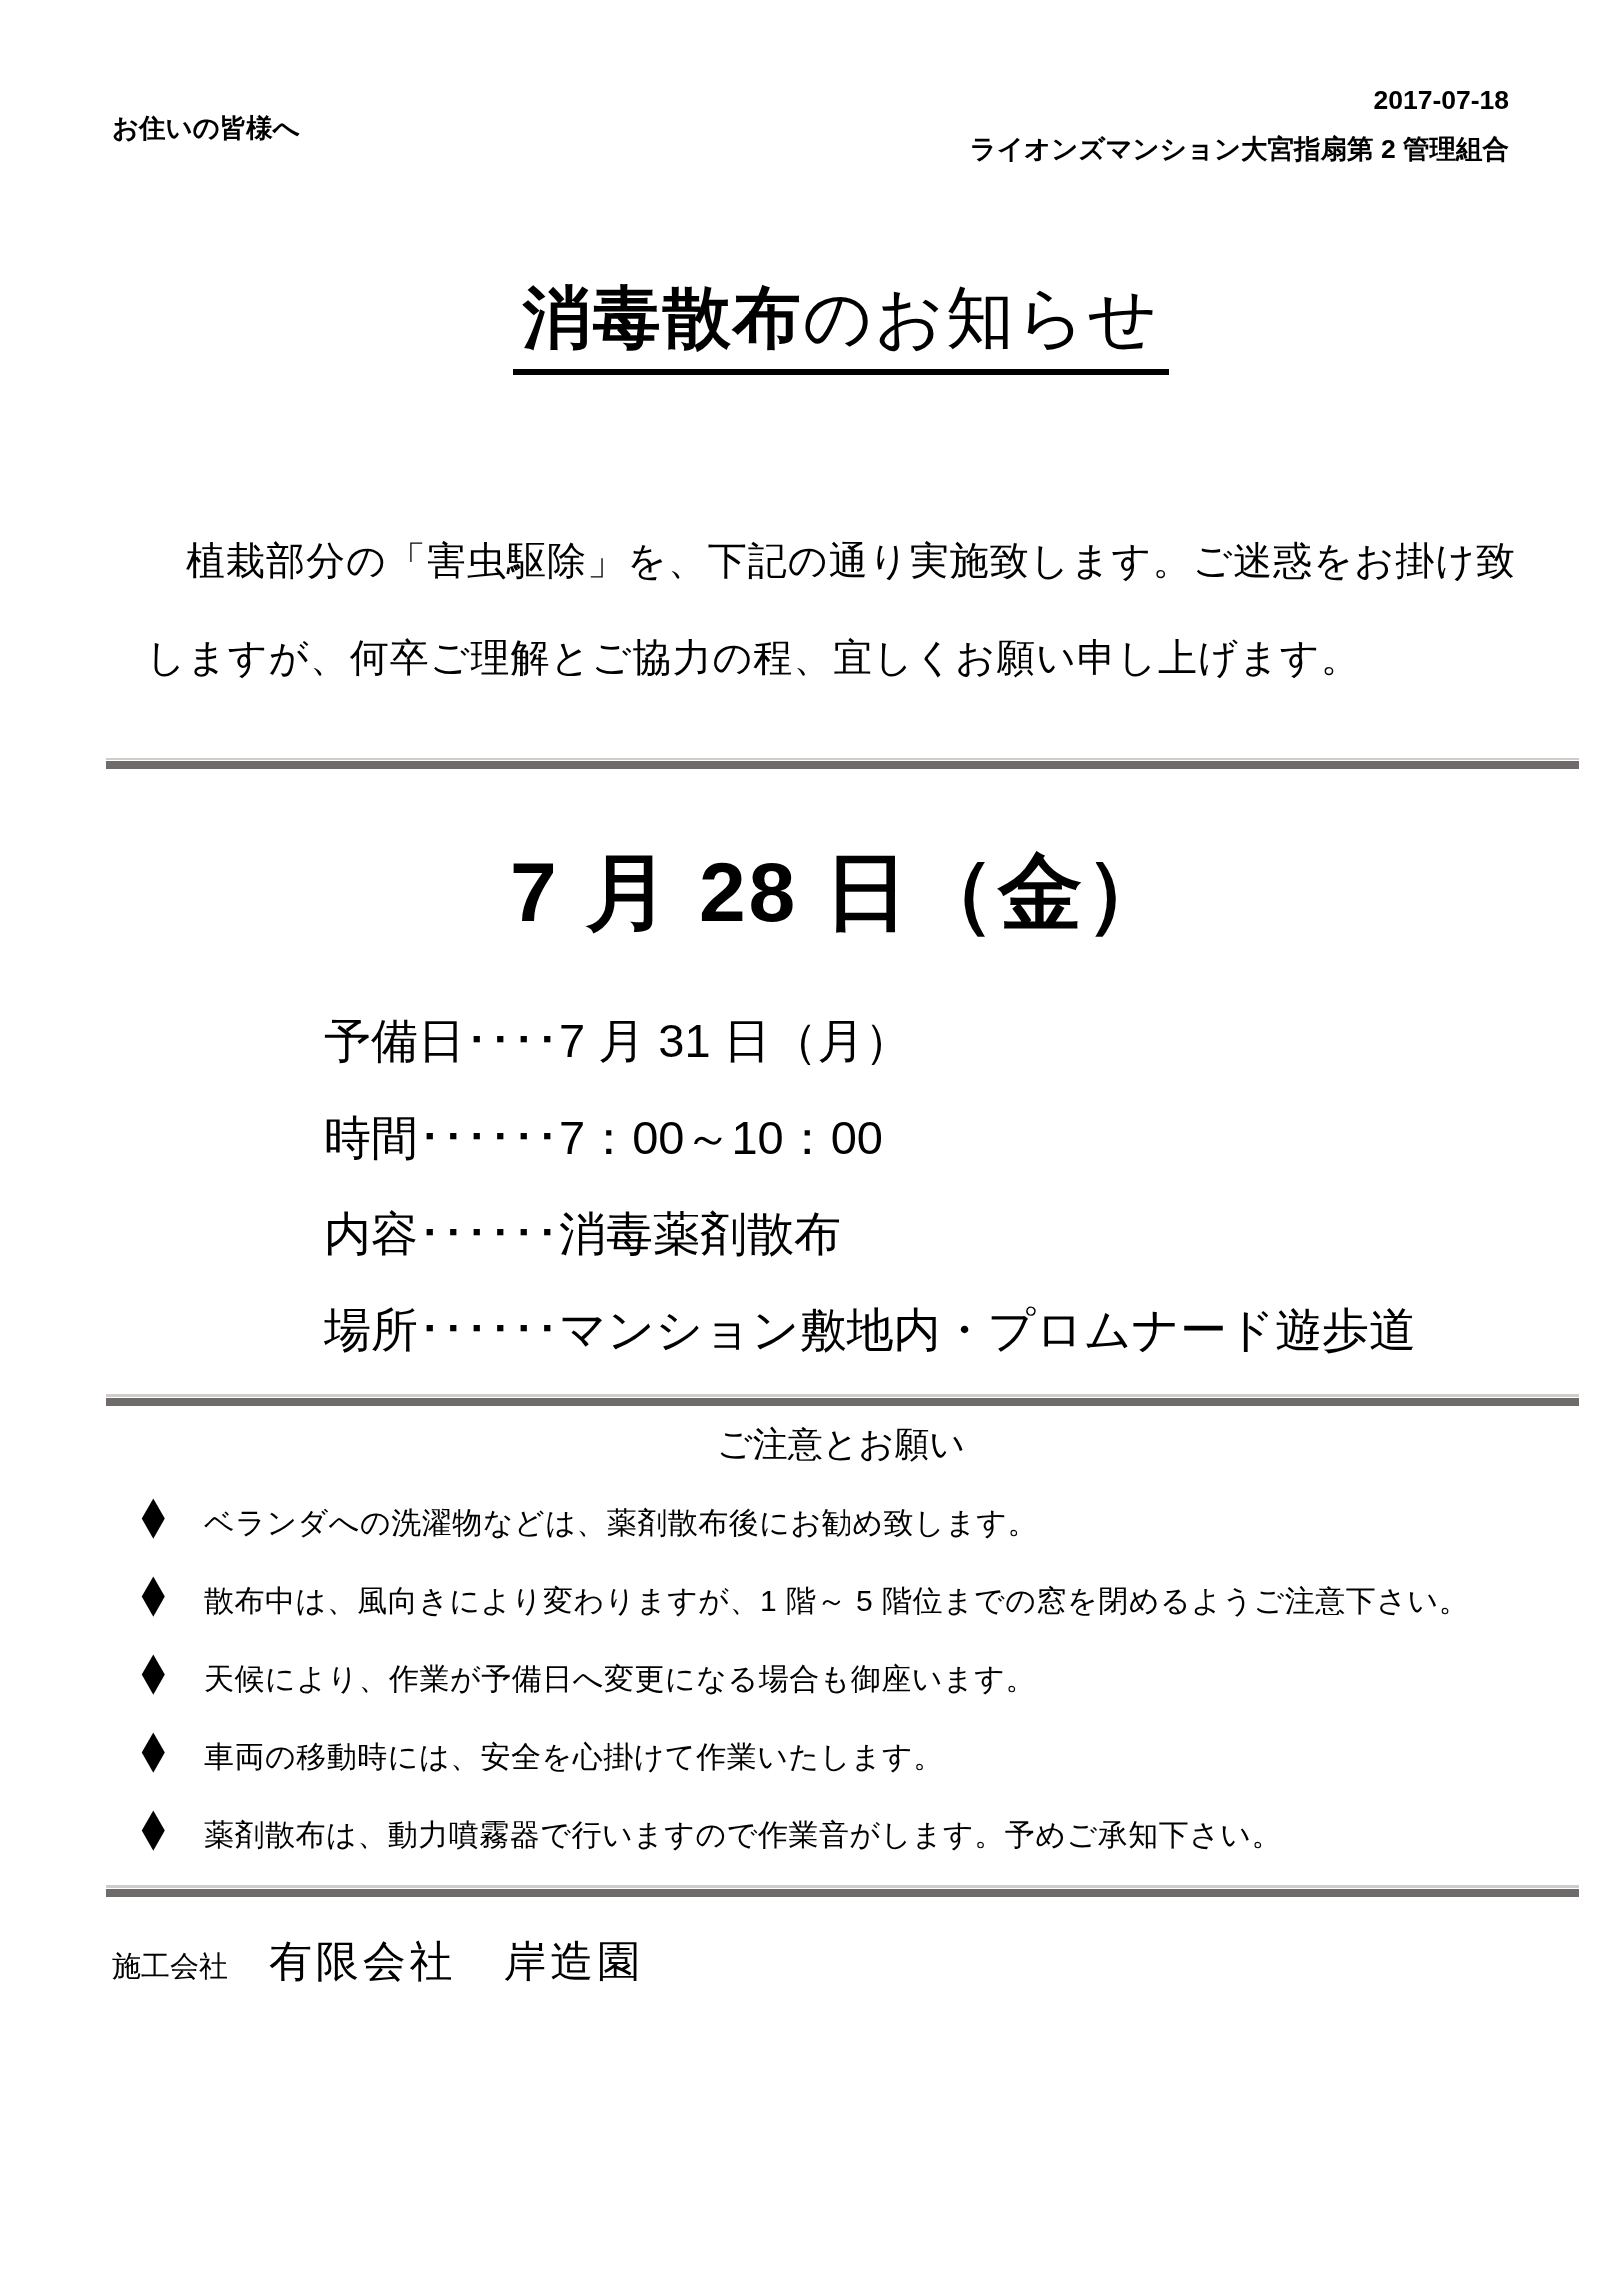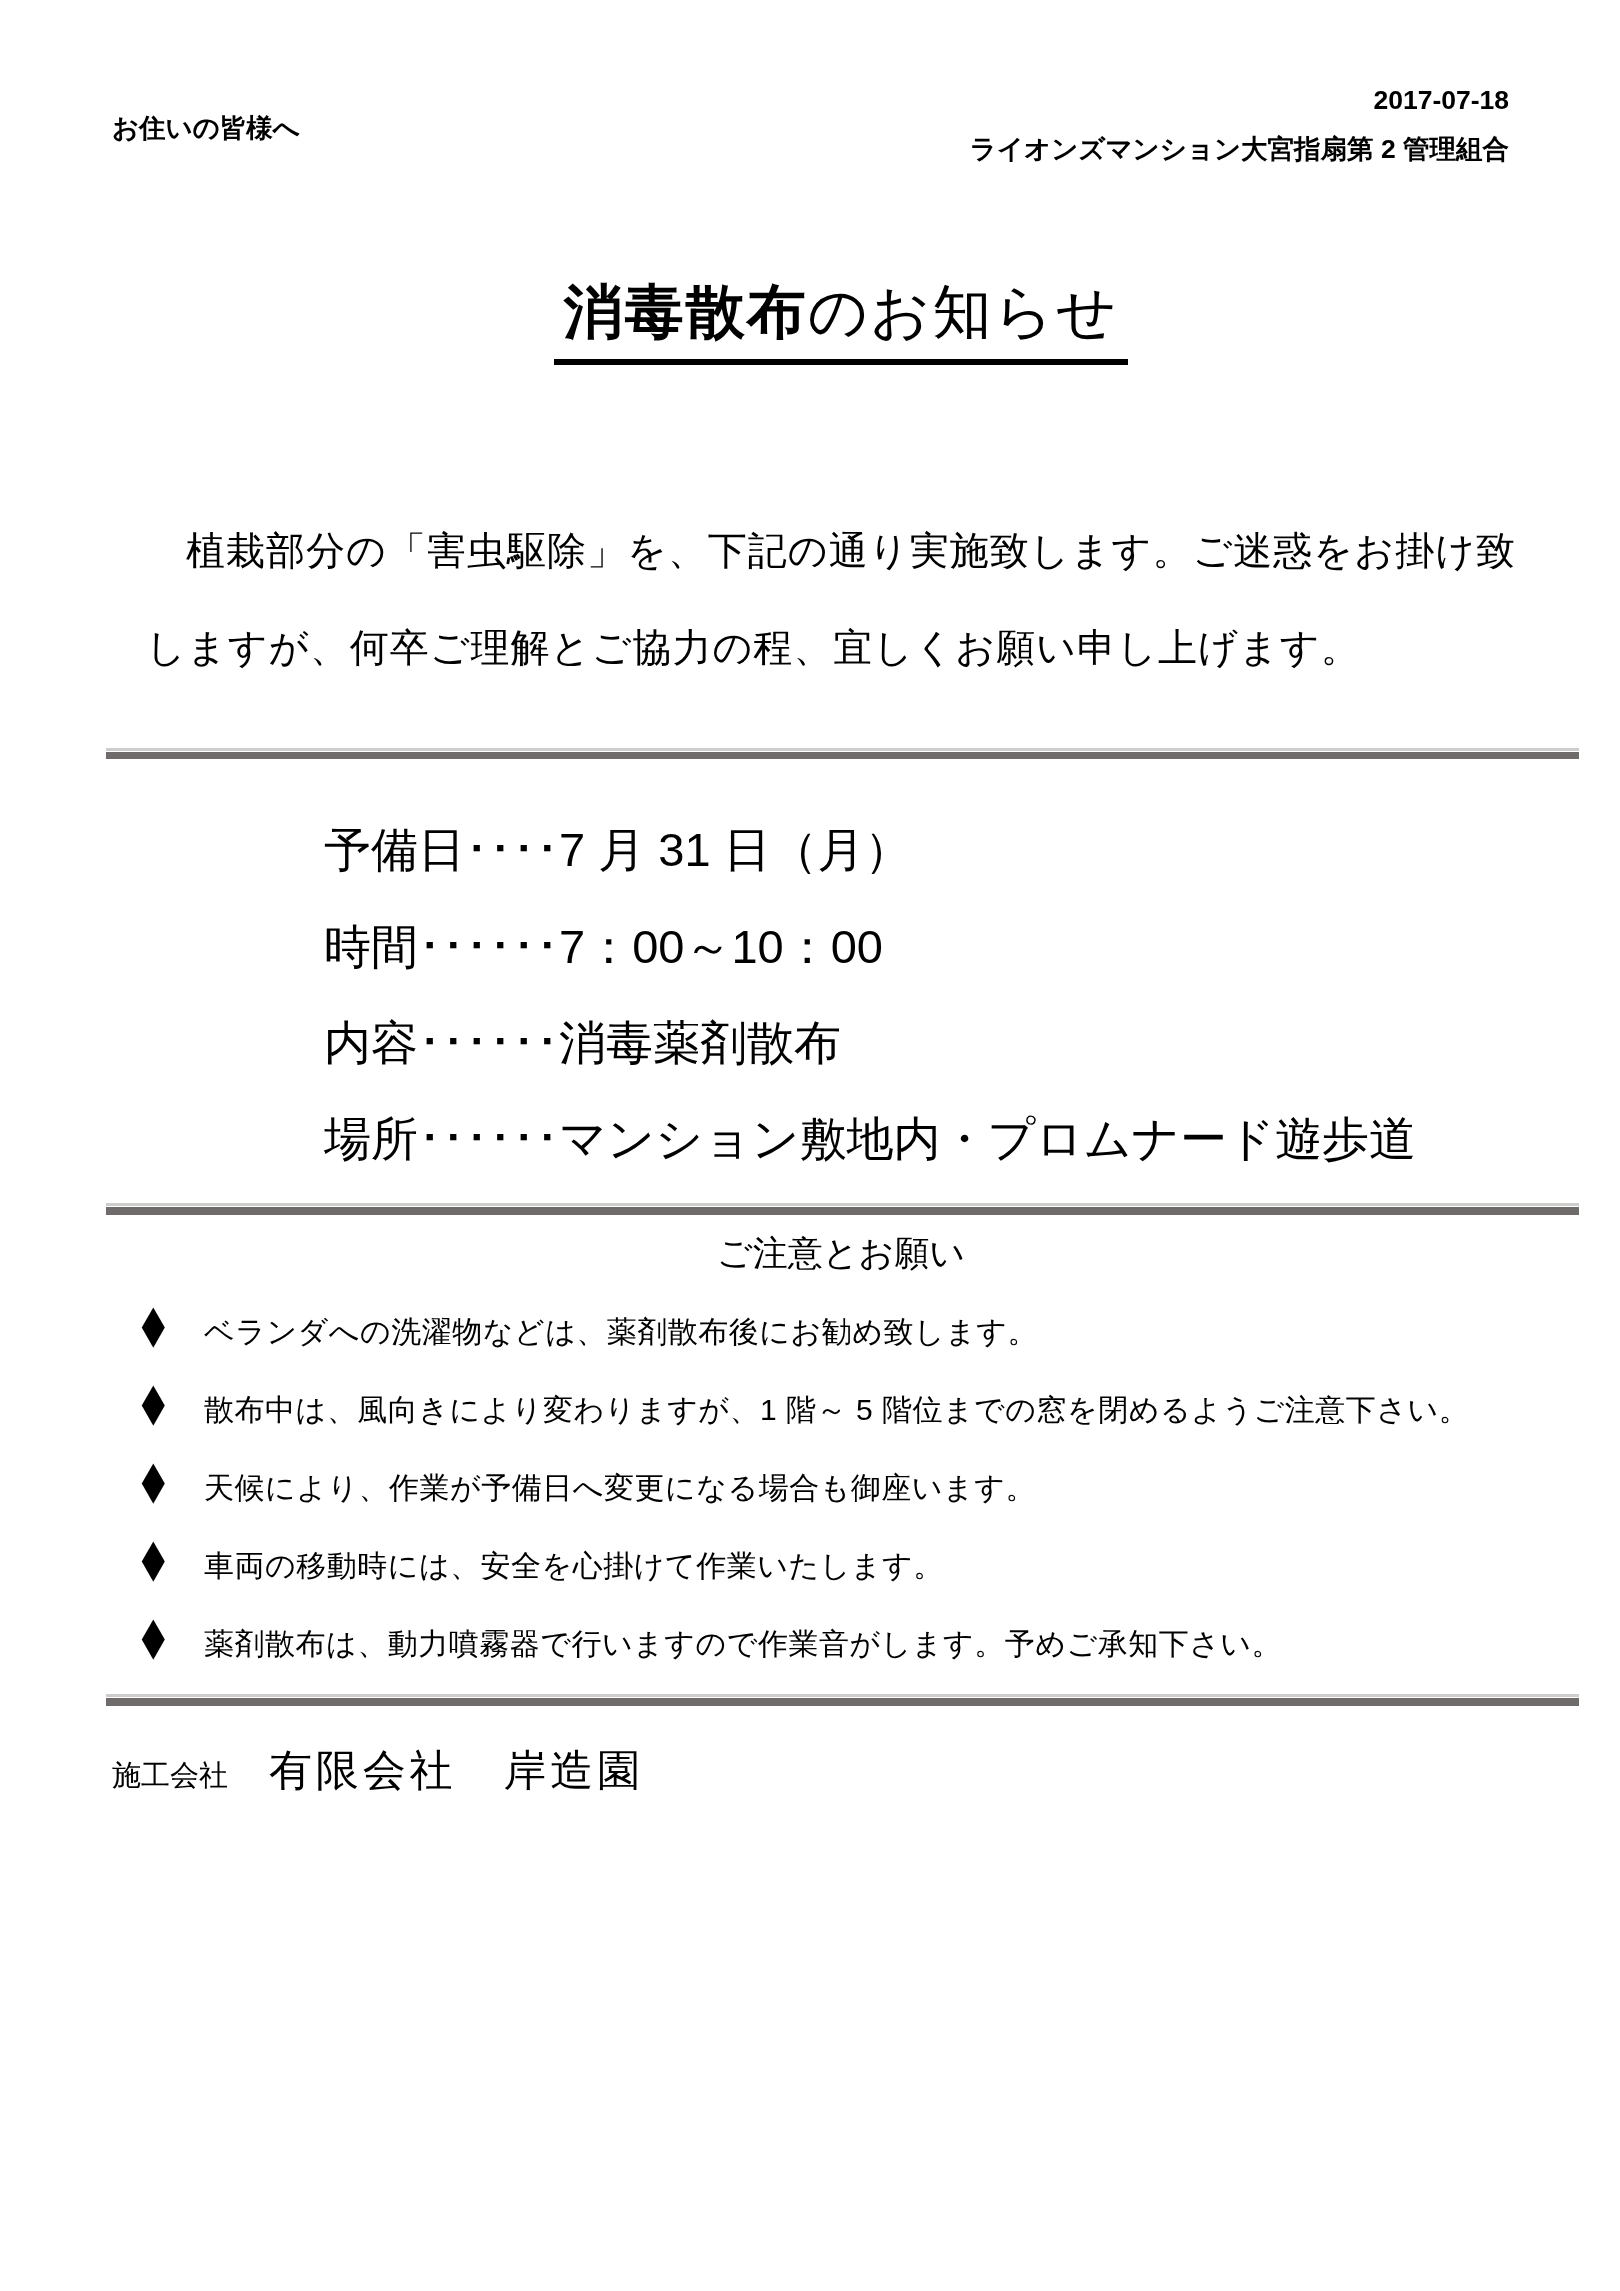--- a/index.html
+++ b/index.html
@@ -26,21 +26,21 @@
     padding-left: 5.9px;
     font-weight: bold;
   }
   .salutation { font-size: 26.5px; padding-top: 5.9px; }
   .header-right { text-align: right; font-size: 26.5px; line-height: 1.85; }
 
   
   .title-wrap { text-align: center; margin-top: 106px; }
   .doc-title {
     display: inline-block;
-    font-size: 59px;
+    font-size: 68px;
     letter-spacing: 2px;
     border-bottom: 6.9px solid #000;
     padding: 0 9.8px 13.7px 9.8px;
     line-height: 1.1;
   }
   .doc-title .em { font-weight: 700; }
   .doc-title .rest { font-weight: 400; }
 
   
   .intro {
@@ -138,20 +138,21 @@
     </h1>
   </div>
 
   <p class="intro">　植栽部分の「害虫駆除」を、下記の通り実施致します。ご迷惑をお掛け致しますが、何卒ご理解とご協力の程、宜しくお願い申し上げます。</p>
 
   <div class="rule rule-1">
     <div class="thin"></div>
     <div class="thick"></div>
   </div>
 
+  <div class="main-date">7 月 28 日（金）</div>
 
   <ul class="details">
     <li>予備日････7 月 31 日（月）</li>
     <li>時間･･････7：00～10：00</li>
     <li>内容･･････消毒薬剤散布</li>
     <li>場所･･････マンション敷地内・プロムナード遊歩道</li>
   </ul>
 
   <div class="rule rule-2">
     <div class="thin"></div>

